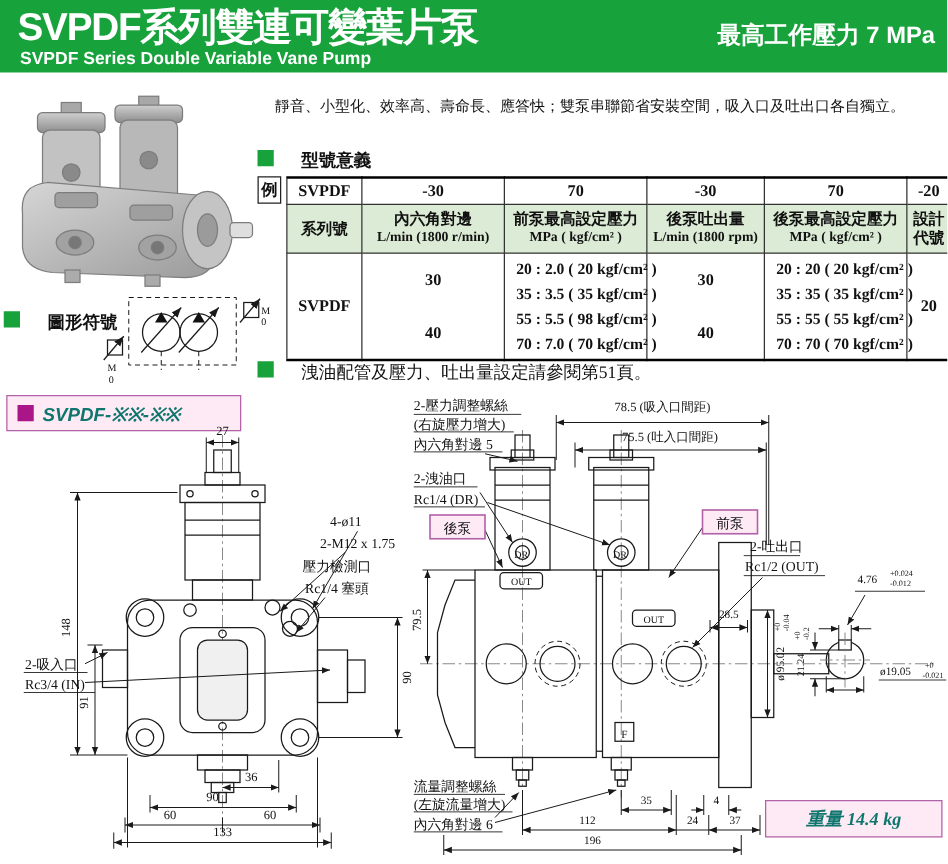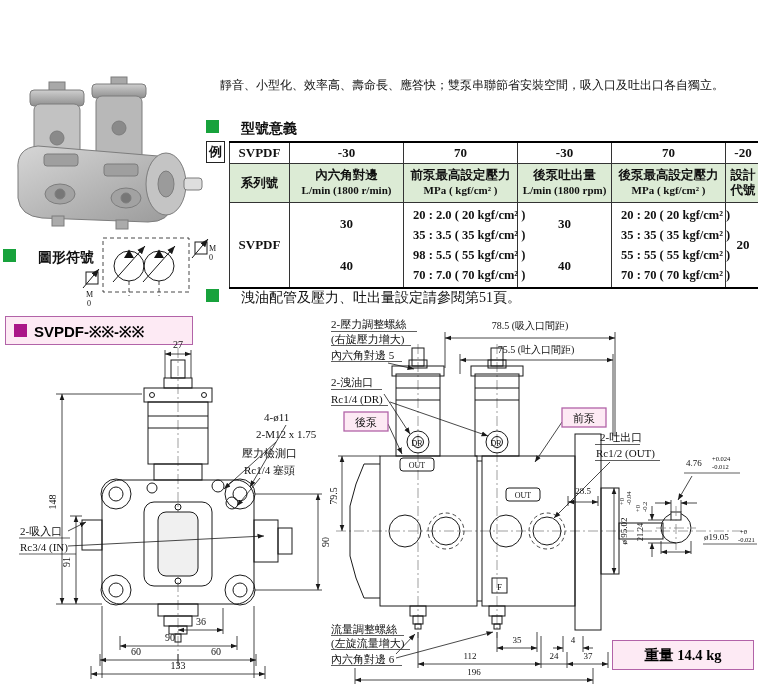--- a/index.html
+++ b/index.html
@@ -29,39 +29,44 @@
   #mtable tr.r1 td{height:20px;font-size:13px;}
   #mtable tr.r2 td{height:38px;background:#dcebd5;font-size:12.5px;line-height:15px;}
   #mtable tr.r3 td{height:84px;border-top:1.5px solid #000;}
   #mtable td.dash{border-left:1px dashed #555;}
   #mtable td.press{text-align:left;padding-left:9px;font-size:12.5px;}
   #mtable td.press div{line-height:20px;white-space:nowrap;}
   #mtable td.flow div{height:42px;display:flex;align-items:center;justify-content:center;}
   .hl2{font-size:11px;}
   
   .pinkbox{position:absolute;background:#fdeaf4;border:1.5px solid #b263a8;display:flex;align-items:center;
-           font-weight:bold;color:#000000;}
+           font-weight:bold;color:#0f766e;font-style:italic;}
   #sec-label{left:5px;top:316px;width:178px;height:27px;padding-left:8px;font-size:15px;
              font-family:"Liberation Sans",sans-serif;}
   #weight-box{left:612px;top:640px;width:140px;height:28px;justify-content:center;font-size:14.5px;}
   
   svg{position:absolute;overflow:visible;}
   svg text{fill:#111;font-family:"Liberation Serif",serif;}
   .dwg{stroke:#1a1a1a;fill:none;stroke-width:1;}
   .dim{stroke:#1a1a1a;fill:none;stroke-width:.8;}
   .cl{stroke:#777;stroke-width:.7;stroke-dasharray:10 3 2 3;fill:none;}
   .dsh{stroke:#1a1a1a;stroke-width:.8;stroke-dasharray:4 3;fill:none;}
   .ul{stroke:#1a1a1a;stroke-width:.7;}
   .t10{font-size:10px;} .t9{font-size:9px;} .t11{font-size:11px;} .t6{font-size:6.5px;} .t8{font-size:8px;}
 </style>
 </head>
 <body>
 
 <div id="page">
 
+  <div id="banner">
+    <div id="banner-title">SVPDF系列雙連可變葉片泵</div>
+    <div id="banner-sub">SVPDF Series Double Variable Vane Pump</div>
+    <div id="banner-press">最高工作壓力  7 MPa</div>
+  </div>
 
   <svg id="photo" style="left:8px;top:76px" width="196" height="154" viewBox="0 0 196 154">
     <defs>
       <linearGradient id="gA" x1="0" y1="0" x2="1" y2="1">
         <stop offset="0" stop-color="#d6d6d6"></stop>
           <stop offset="1" stop-color="#9a9a9a"></stop>
       </linearGradient>
       <linearGradient id="gB" x1="0" y1="0" x2="0" y2="1">
         <stop offset="0" stop-color="#cfcfcf"></stop>
           <stop offset="1" stop-color="#8e8e8e"></stop>
@@ -143,21 +148,21 @@
       </tr>
       <tr class="r3">
         <td>SVPDF</td>
         <td class="flow">
               <div>30</div>
               <div>40</div>
             </td>
         <td class="dash press">
           <div>20 : 2.0 ( 20 kgf/cm² )</div>
               <div>35 : 3.5 ( 35 kgf/cm² )</div>
-          <div>98 : 5.5 ( 55 kgf/cm² )</div>
+          <div>55 : 5.5 ( 98 kgf/cm² )</div>
               <div>70 : 7.0 ( 70 kgf/cm² )</div>
         </td>
         <td class="flow">
               <div>30</div>
               <div>40</div>
             </td>
         <td class="dash press">
           <div>20 : 20 ( 20 kgf/cm² )</div>
               <div>35 : 35 ( 35 kgf/cm² )</div>
           <div>55 : 55 ( 55 kgf/cm² )</div>

